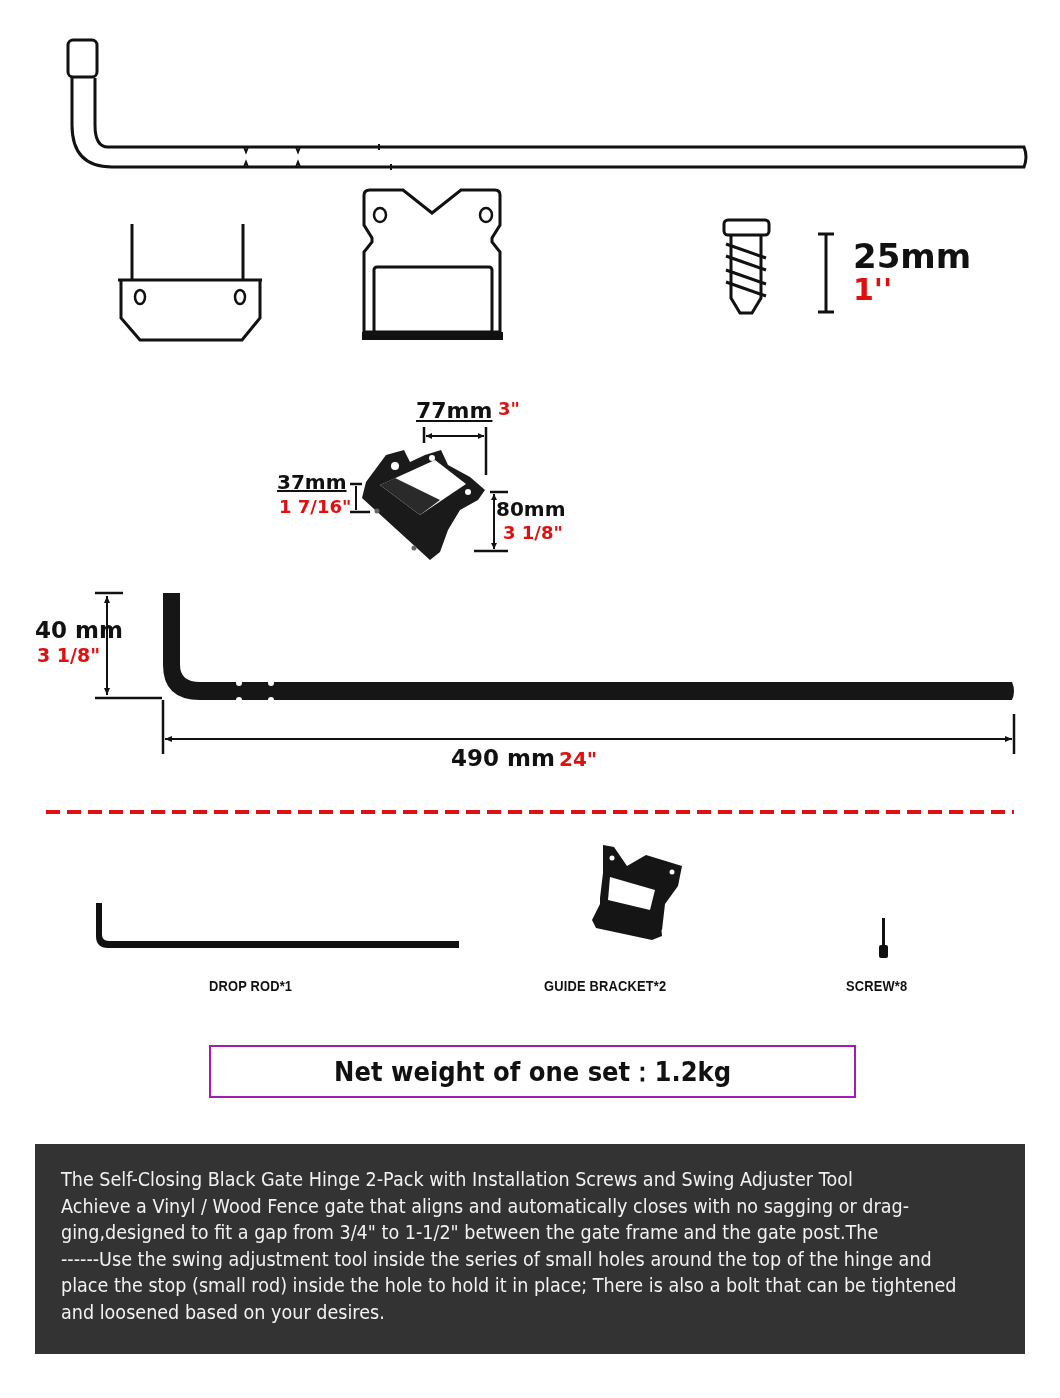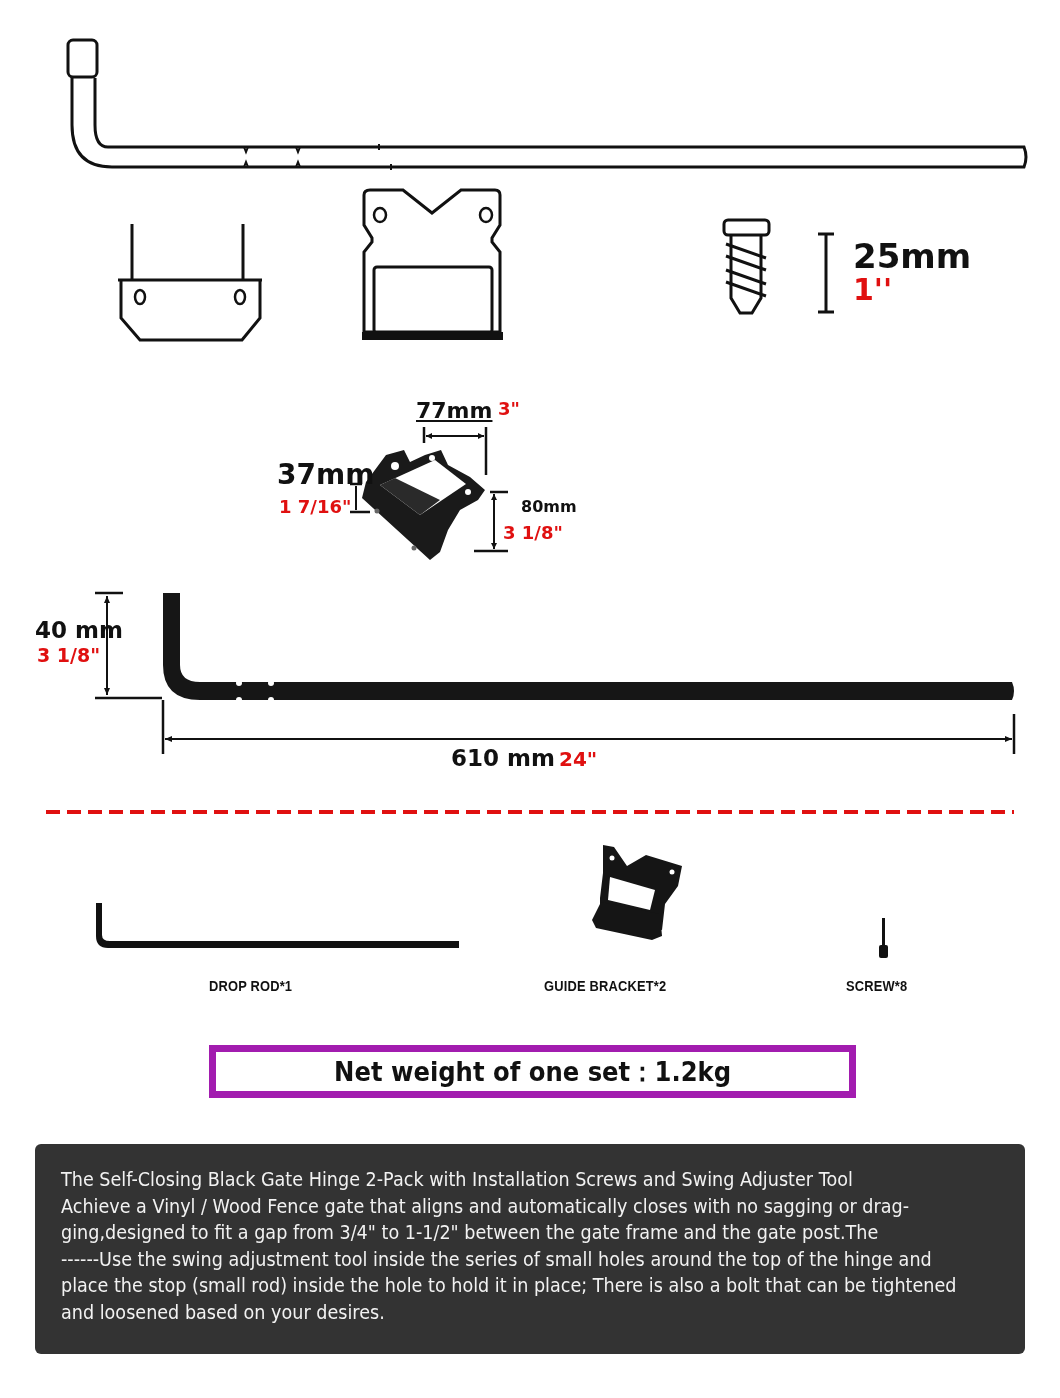--- a/index.html
+++ b/index.html
@@ -6,24 +6,24 @@
   html, body { width: 1060px; height: 1398px; background: #ffffff; overflow: hidden; }
   body { position: relative; font-family: "Liberation Sans", "DejaVu Sans", sans-serif; color: #000; }
   .abs { position: absolute; }
   svg { position: absolute; overflow: visible; }
 
   .lbl-black { font-family: "DejaVu Sans", sans-serif; font-weight: bold; color: #111; white-space: nowrap; }
   .lbl-red { font-family: "DejaVu Sans", sans-serif; font-weight: bold; color: #e01010; white-space: nowrap; }
 
   .part-label { font-family: "Liberation Sans", sans-serif; font-weight: bold; font-size: 14px; letter-spacing: 0.2px; color: #111; white-space: nowrap; transform: scaleX(0.92); transform-origin: left; }
 
-  .weight-box { left: 209px; top: 1045px; width: 647px; height: 53px; border: 7px solid #a21caf; display: flex; align-items: center; justify-content: center; }
+  .weight-box { left: 209px; top: 1045px; width: 647px; height: 53px; border: 2px solid #a21caf; display: flex; align-items: center; justify-content: center; }
   .weight-text { font-family: "DejaVu Sans", sans-serif; font-weight: bold; font-size: 27px; color: #111; transform: scaleX(0.9); }
 
-  .desc-panel { left: 35px; top: 1144px; width: 990px; height: 210px; background: #333333; border-radius: 6px; padding: 22px 26px; }
+  .desc-panel { left: 35px; top: 1144px; width: 990px; height: 210px; background: #333333; border-radius: 0; padding: 22px 26px; }
   .desc-line { font-family: "DejaVu Sans", sans-serif; font-size: 20px; line-height: 26.5px; color: #f2f2f2; white-space: nowrap; transform: scaleX(0.88); transform-origin: left; }
 </style>
 </head>
 <body>
 
 <svg width="1060" height="360" style="left:0;top:0;">
 
   <rect x="68" y="40" width="29" height="37" rx="5" fill="#fff" stroke="#111" stroke-width="3"></rect>
 
   <path d="M72 78 L72 125 Q72 167 112 167 L1024 167 Q1028 157 1024 147 L108 147 Q95 147 95 125 L95 78" fill="none" stroke="#111" stroke-width="3"></path>
@@ -76,23 +76,23 @@
   <path d="M380 485 L420 515 L440 500 L395 478 Z" fill="#2a2a2a"></path>
   <circle cx="395" cy="466" r="4" fill="#fff"></circle>
   <circle cx="432" cy="458" r="3" fill="#fff"></circle>
   <circle cx="468" cy="492" r="3" fill="#fff"></circle>
   <circle cx="377" cy="511" r="2.5" fill="#666"></circle>
   <circle cx="414" cy="548" r="2.5" fill="#666"></circle>
 </svg>
 
 <div class="abs lbl-black" style="left:416px;top:398px;font-size:22px;text-decoration:underline;">77mm</div>
 <div class="abs lbl-red" style="left:498px;top:398px;font-size:18px;">3"</div>
-<div class="abs lbl-black" style="left:277px;top:458px;font-size:28px;">37mm</div>
+<div class="abs lbl-black" style="left:277px;top:470px;font-size:20px;text-decoration:underline;">37mm</div>
 <div class="abs lbl-red" style="left:279px;top:496px;font-size:18px;">1 7/16"</div>
-<div class="abs lbl-black" style="left:521px;top:497px;font-size:16px;">80mm</div>
+<div class="abs lbl-black" style="left:496px;top:497px;font-size:20px;">80mm</div>
 <div class="abs lbl-red" style="left:503px;top:522px;font-size:18px;">3 1/8"</div>
 
 <svg width="1060" height="800" style="left:0;top:0;">
 
   <line x1="95" y1="593" x2="123" y2="593" stroke="#111" stroke-width="2.5"></line>
   <line x1="95" y1="698" x2="162" y2="698" stroke="#111" stroke-width="2.5"></line>
   <line x1="107" y1="596" x2="107" y2="695" stroke="#111" stroke-width="2"></line>
   <path d="M107 596 l-3 7 l6 0 Z M107 695 l-3 -7 l6 0 Z" fill="#111"></path>
 
   <path d="M163 593 L180 593 L180 665 Q180 682 200 682 L1012 682 Q1016 691 1012 700 L200 700 Q163 700 163 665 Z" fill="#161616"></path>
@@ -104,21 +104,21 @@
   <line x1="163" y1="700" x2="163" y2="754" stroke="#111" stroke-width="2.5"></line>
   <line x1="1014" y1="714" x2="1014" y2="754" stroke="#111" stroke-width="2.5"></line>
   <line x1="165" y1="739" x2="1012" y2="739" stroke="#111" stroke-width="2"></line>
   <path d="M165 739 l7 -3 l0 6 Z M1012 739 l-7 -3 l0 6 Z" fill="#111"></path>
 
   <line x1="46" y1="812" x2="1014" y2="812" stroke="#e01010" stroke-width="4" stroke-dasharray="14 7"></line>
 </svg>
 
 <div class="abs lbl-black" style="left:35px;top:617px;font-size:23px;">40 mm</div>
 <div class="abs lbl-red" style="left:37px;top:644px;font-size:19px;">3 1/8"</div>
-<div class="abs lbl-black" style="left:451px;top:745px;font-size:23px;">610 mm</div>
+<div class="abs lbl-black" style="left:451px;top:745px;font-size:23px;">490 mm</div>
 <div class="abs lbl-red" style="left:559px;top:747px;font-size:20px;">24"</div>
 
 <svg width="1060" height="1000" style="left:0;top:0;">
 
   <path d="M96 903 L102 903 L102 935 Q102 941 110 941 L459 941 L459 948 L108 948 Q96 948 96 936 Z" fill="#111"></path>
 
   <path d="M603 845 L614 847 L627 866 L646 855 L682 866 L678 886 L665 904 L662 930 L600 918 L600 898 L603 873 Z" fill="#151515"></path>
   <path d="M610 877 L655 890 L650 910 L608 900 Z" fill="#fff"></path>
   <path d="M592 920 L601 902 L660 914 L662 936 L652 940 L596 928 Z" fill="#151515"></path>
   <circle cx="612" cy="858" r="2.5" fill="#fff"></circle>

